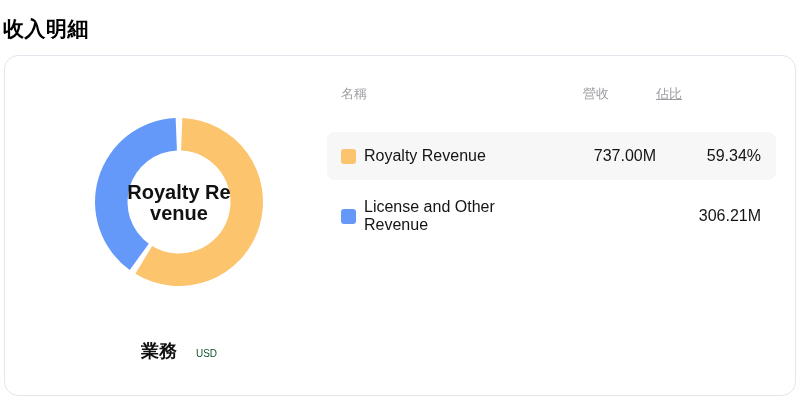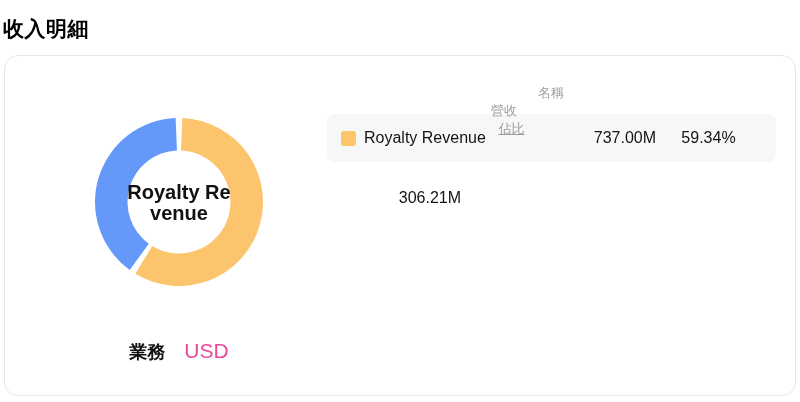--- a/index.html
+++ b/index.html
@@ -30,49 +30,49 @@
     font-size: 20px; font-weight: 700; line-height: 21px;
     text-align: center; word-break: break-all; color: #111;
   }
   .chart-caption {
     position: absolute; left: 174px; top: 283px;
     transform: translateX(-50%);
     white-space: nowrap;
     display: flex; align-items: baseline; gap: 19px;
   }
   .dimension-label { font-size: 18px; font-weight: 700; color: #111; }
-  .unit-label { font-size: 21px; color: #ec4899; }
+  .unit-label { font-size: 10px; color: #14532d; }
 
   
   .table { position: absolute; left: 322px; top: 28px; width: 449px; }
   .thead {
     display: flex; align-items: center;
-    padding: 0 15px 0 14px; height: 20px; margin-bottom: 10px;
-    font-size: 13px; color: #9c9ca1; flex-direction: column;
+    padding: 0 15px 0 14px; height: 20px; margin-bottom: 28px;
+    font-size: 13px; color: #9c9ca1;
   }
   .col-name { flex: 1 1 auto; text-align: left; }
-  .col-rev  { width: 120px; text-align: left; }
+  .col-rev  { width: 120px; text-align: center; }
   .col-pct  { width: 105px; text-align: left; text-decoration: underline; }
 
   .trow {
     display: flex; align-items: center;
     padding: 0 15px 0 14px; min-height: 48px;
     border-radius: 8px;
     font-size: 16px; color: #141414;
   }
   .trow.highlighted { background: #f7f7f8; }
   .trow + .trow { margin-top: 12px; }
   .cell-name { flex: 1 1 auto; display: flex; align-items: center; }
   .swatch {
     width: 15px; height: 15px; border-radius: 3px;
     margin-right: 8px; flex: 0 0 auto;
   }
   .name-text { line-height: 18px; max-width: 172px; }
   .cell-rev { width: 120px; text-align: right; }
-  .cell-pct { width: 105px; text-align: center; }
+  .cell-pct { width: 105px; text-align: right; }
 </style>
 </head>
 <body>
 
 <h1 class="page-title">收入明細</h1>
 
 <section class="card">
 
   <div class="chart-area">
     <svg id="donut" class="donut-svg" viewBox="0 0 180 180">
@@ -96,17 +96,21 @@
     <div class="trow highlighted">
       <span class="cell-name">
         <span class="swatch" style="background: rgb(251, 196, 109);"></span>
         <span class="name-text">Royalty Revenue</span>
       </span>
       <span class="cell-rev">737.00M</span>
       <span class="cell-pct">59.34%</span>
     </div>
 
     <div class="trow">
+      <span class="cell-name">
+        <span class="swatch" style="background: rgb(100, 153, 250);"></span>
+        <span class="name-text">License and Other Revenue</span>
+      </span>
       <span class="cell-rev">306.21M</span>
     </div>
   </div>
 
 </section>
 
 </body></html>

